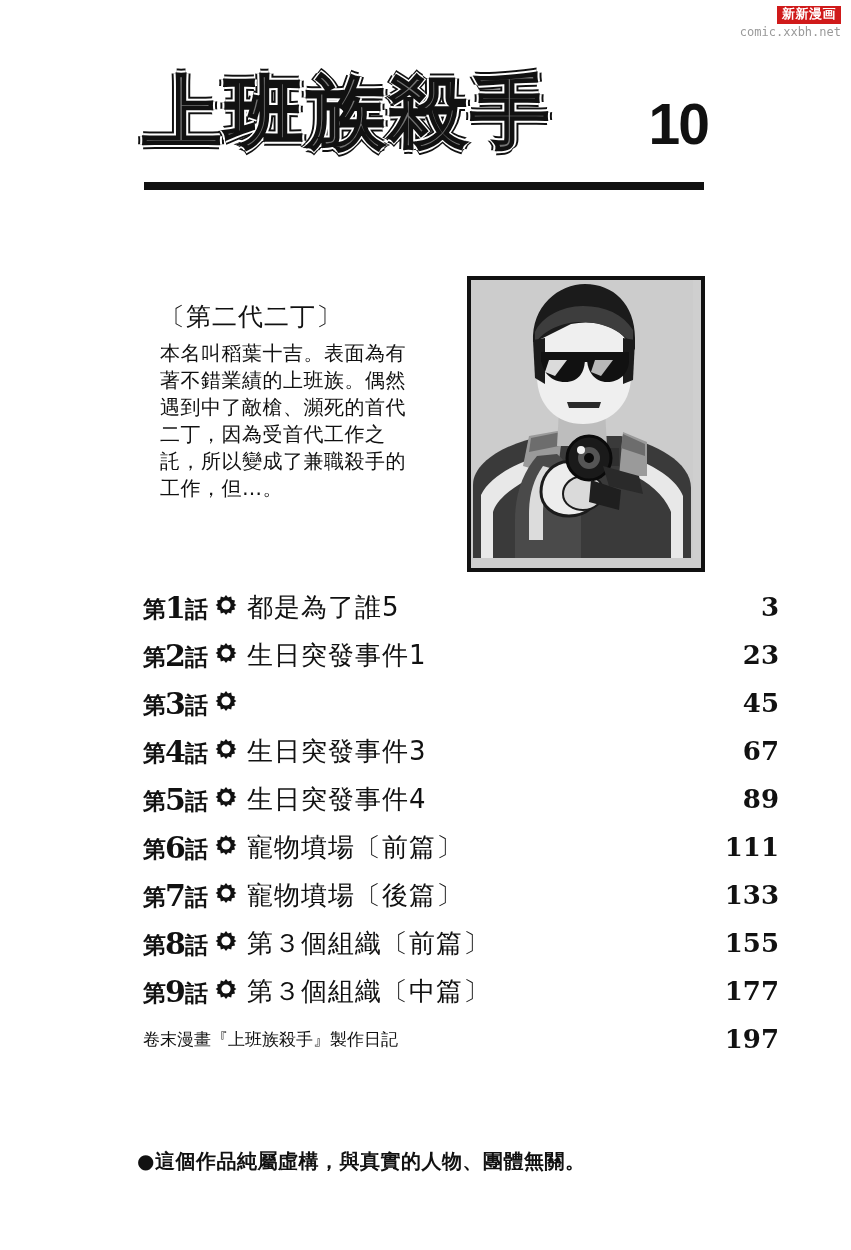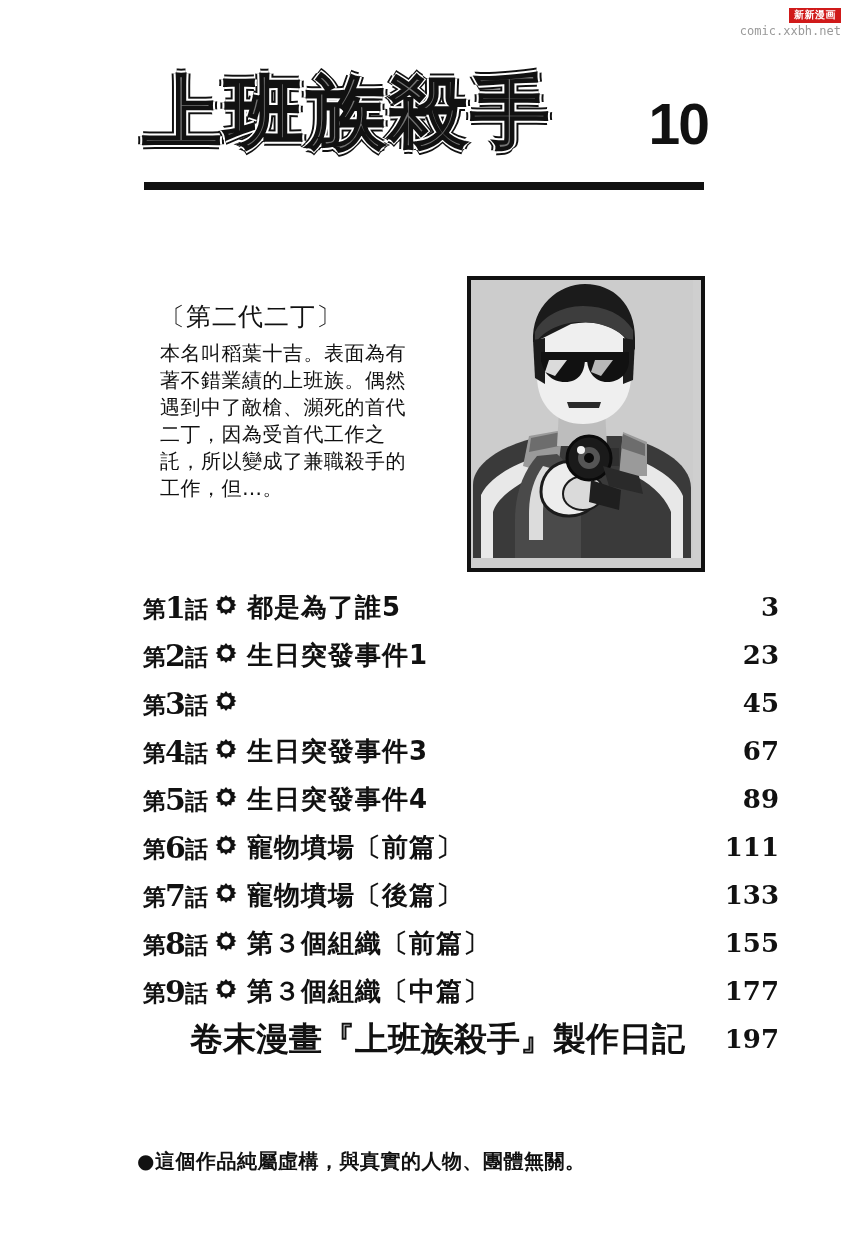--- a/index.html
+++ b/index.html
@@ -29,21 +29,21 @@
     position: absolute;
     right: 10px;
     top: 4px;
     text-align: right;
     line-height: 1.15;
   }
   .watermark .wm-cn {
     display: inline-block;
     background: #d01a1a;
     color: #ffffff;
-    font-size: 10px;
+    font-size: 13px;
     font-weight: bold;
     padding: 1px 5px 2px 5px;
     letter-spacing: 0.5px;
   }
   .watermark .wm-url {
     display: block;
     color: #9a9a9a;
     font-size: 12px;
     margin-top: 2px;
     font-family: "DejaVu Sans Mono", "Liberation Mono", monospace;
@@ -160,39 +160,38 @@
     font-weight: bold;
     vertical-align: -1px;
   }
   .gear {
     margin: 0 10px 0 8px;
     flex: 0 0 auto;
     display: inline-block;
   }
   .ch-title {
     font-size: 26px;
-    font-weight: bold;
+    font-weight: normal;
     letter-spacing: 1px;
     white-space: nowrap;
   }
   .ch-page {
     margin-left: auto;
     font-size: 26px;
     font-weight: bold;
     font-family: "DejaVu Serif", "Liberation Serif", serif;
     text-align: right;
     min-width: 60px;
     padding-right: 4px;
   }
   .toc-row.extra .ch-title-wide {
-    font-size: 33px;
-    font-weight: bold;
+    font-size: 17px;
+    font-weight: normal;
     letter-spacing: 0px;
     white-space: nowrap;
-    margin-left: 47px;
   }
 
   
   .footer-note {
     position: absolute;
     left: 137px;
     top: 1148px;
     font-size: 20px;
     font-weight: bold;
     letter-spacing: 0.5px;

